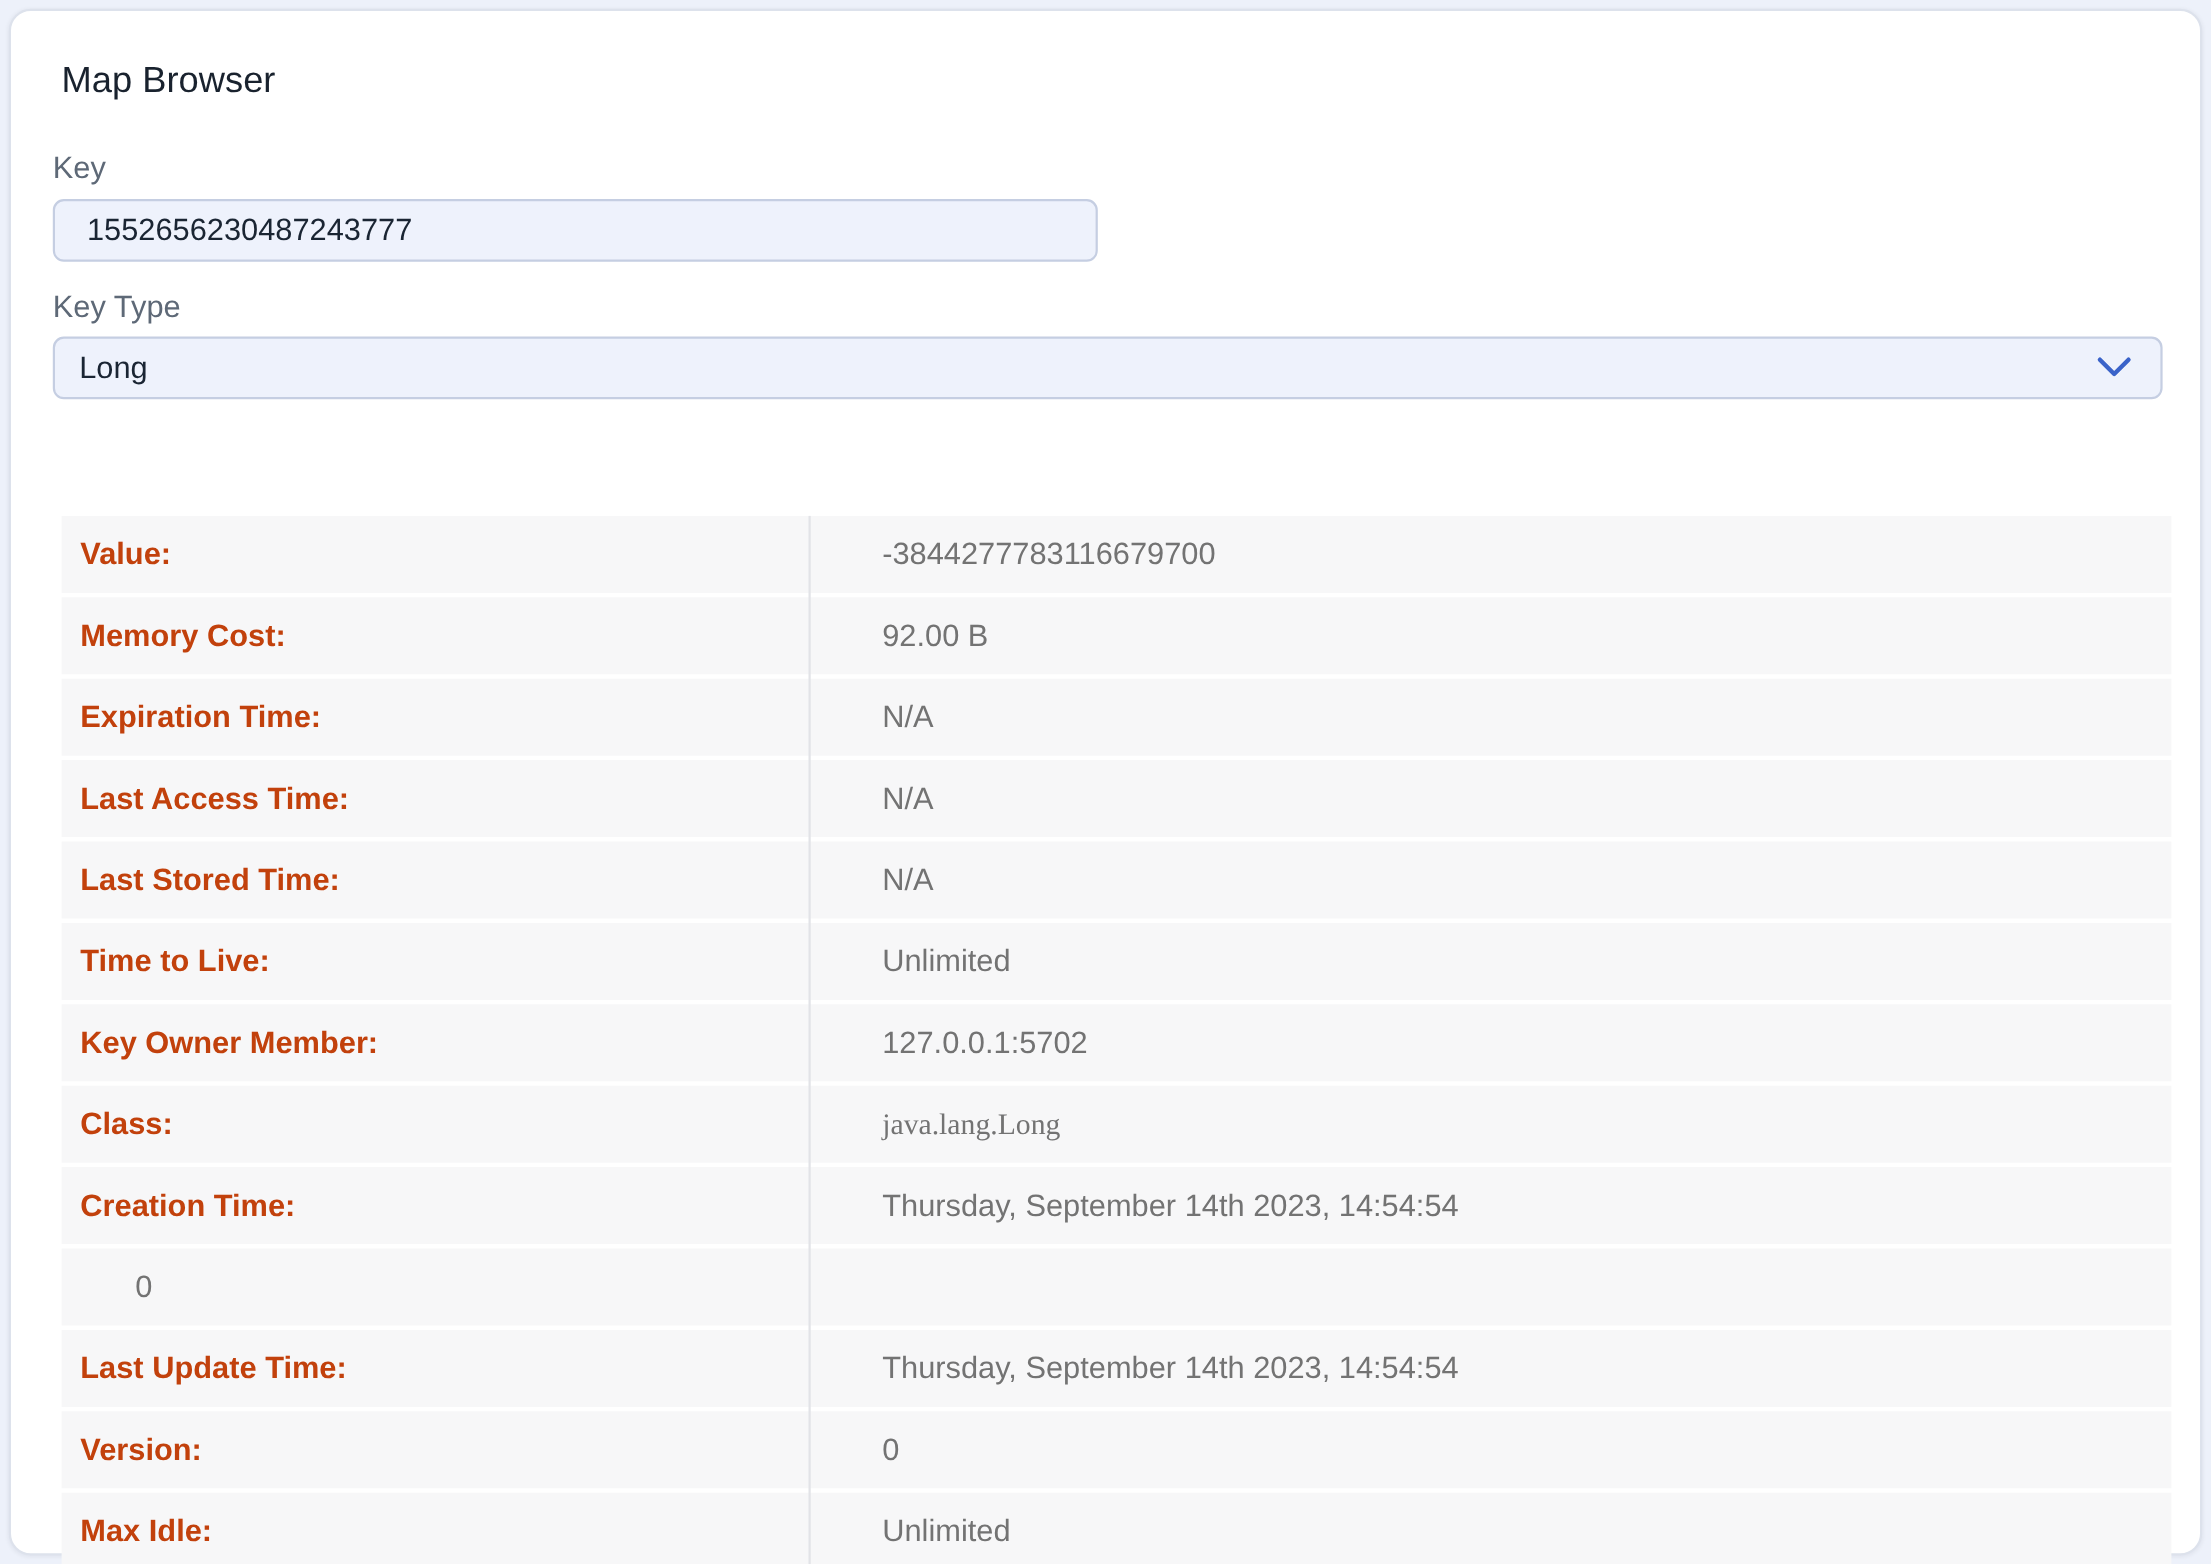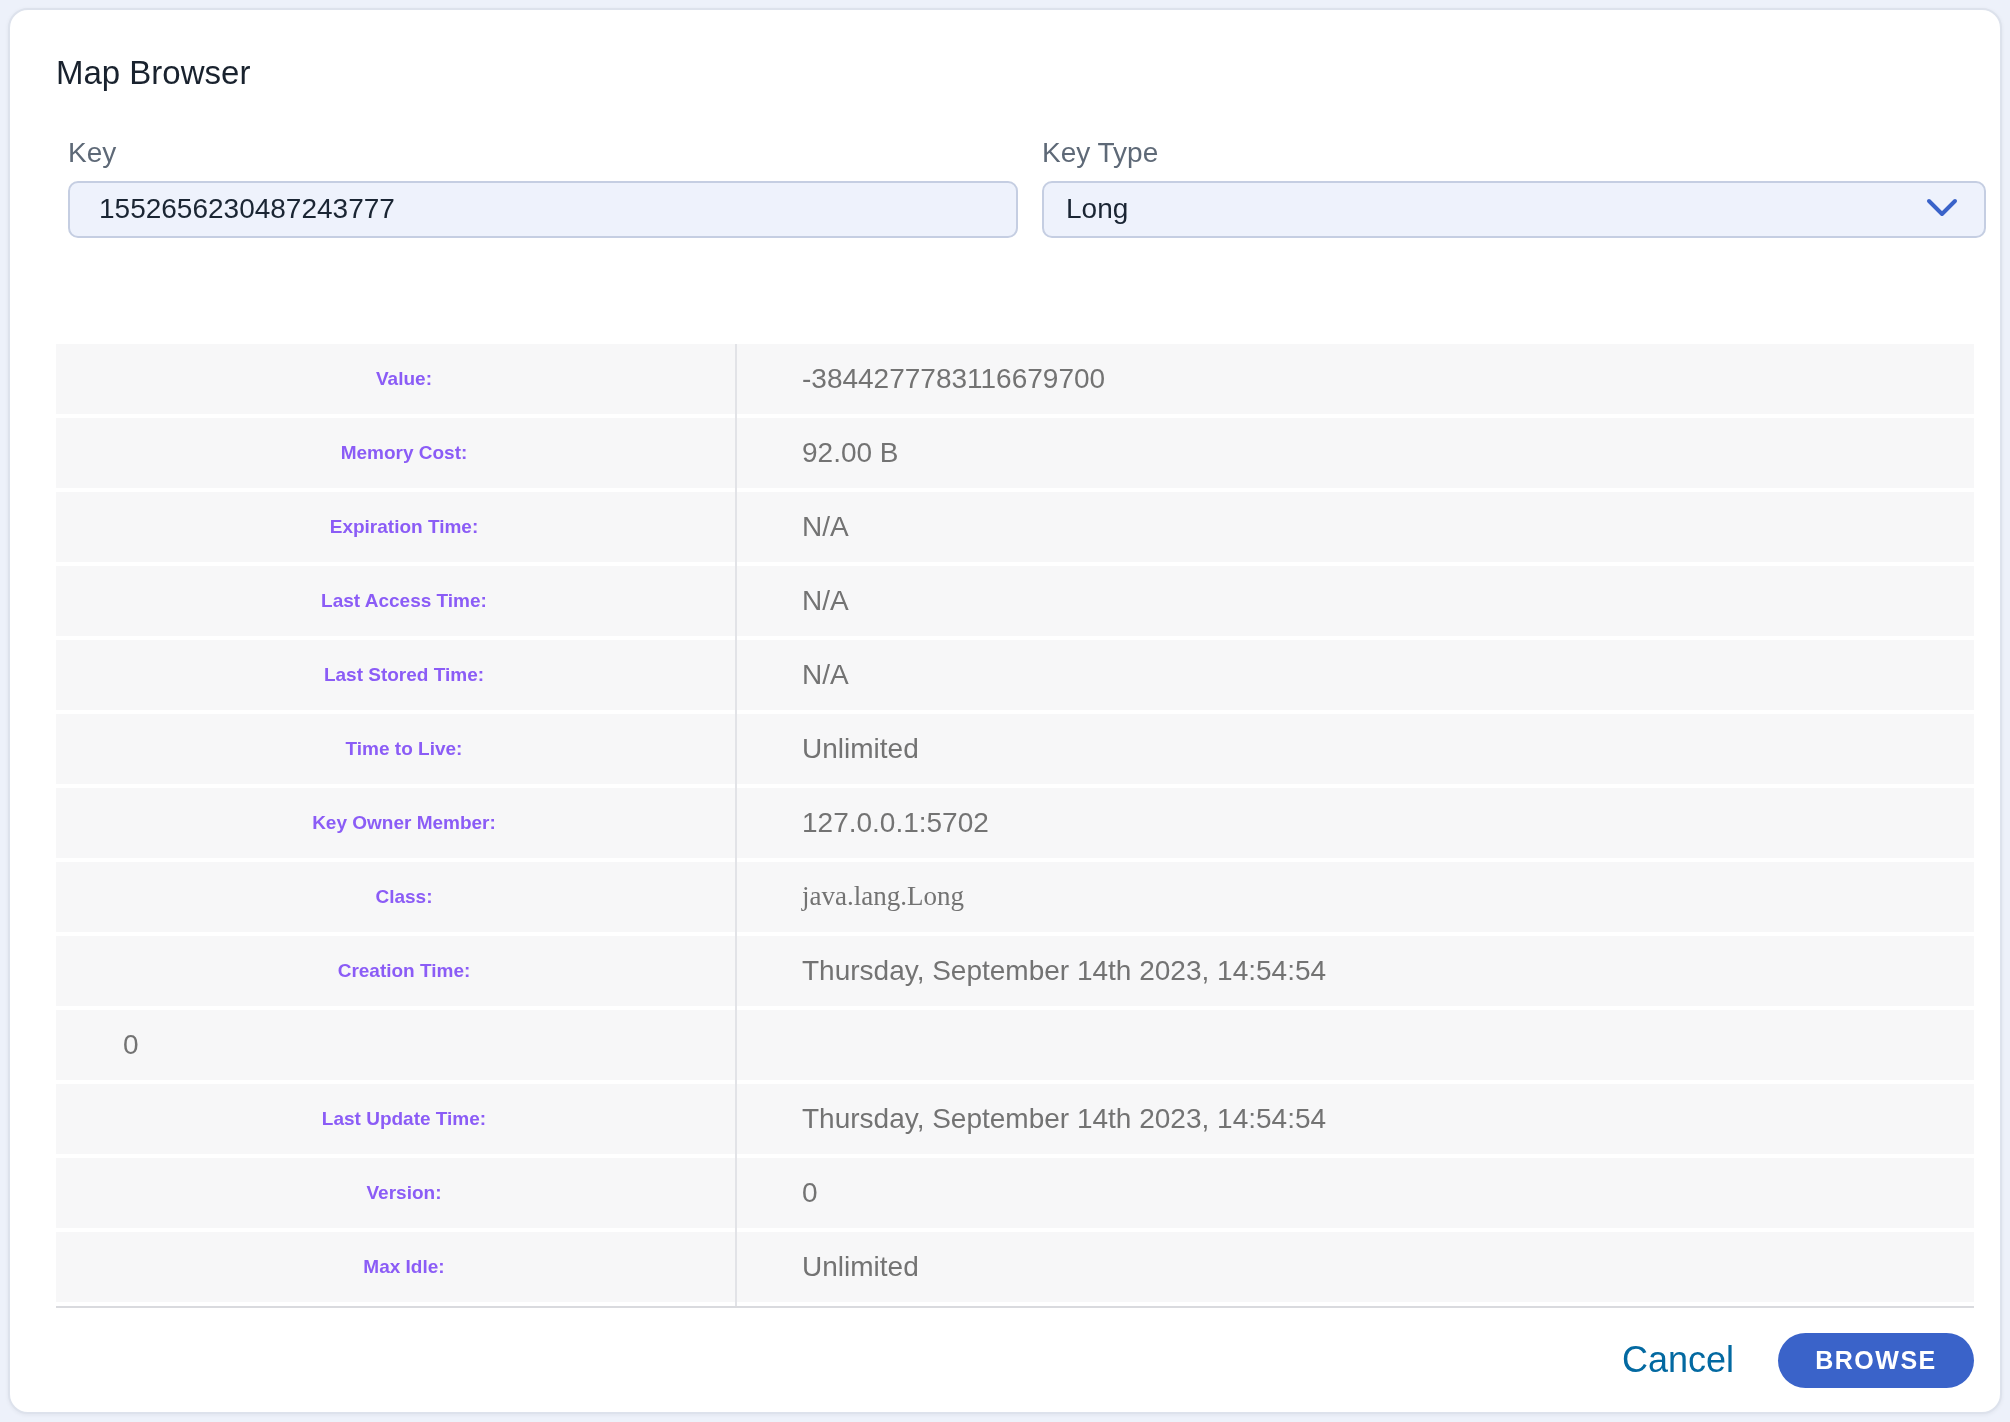--- a/index.html
+++ b/index.html
@@ -23,22 +23,23 @@
     margin-left: 8px;
     font-size: 33px;
     line-height: 1.15;
     font-weight: 500;
     color: #19222e;
   }
   .form-row {
     display: flex;
     gap: 24px;
     margin-top: 44px;
-    margin-left: 20px;
+    margin-left: 0;
     width: 1918px;
+    flex-direction: column;
   }
   .field { display: flex; flex-direction: column; }
   .field-key { width: 950px; }
   .field-keytype { flex: 1; }
   .field-label {
     font-size: 28px;
     color: #5e6977;
     margin-bottom: 11px;
     line-height: 1.2;
   }
@@ -86,24 +87,23 @@
     display: flex;
     height: 70px;
     background: #f7f7f8;
     margin-bottom: 4px;
     align-items: center;
   }
   .kv-row:last-child { margin-bottom: 0; }
   .kv-label {
     width: 679px;
     padding-left: 17px;
-    font-size: 19px;
+    font-size: 28px;
     font-weight: 700;
-    color: #8b5cf6;
-    text-align: center;
+    color: #c2410c;
   }
   .kv-value {
     flex: 1;
     padding-left: 20px;
     font-size: 28px;
     color: #737373;
     margin-left: 47px;
   }
   .kv-value.mono {
     font-family: Liberation Serif, serif;

